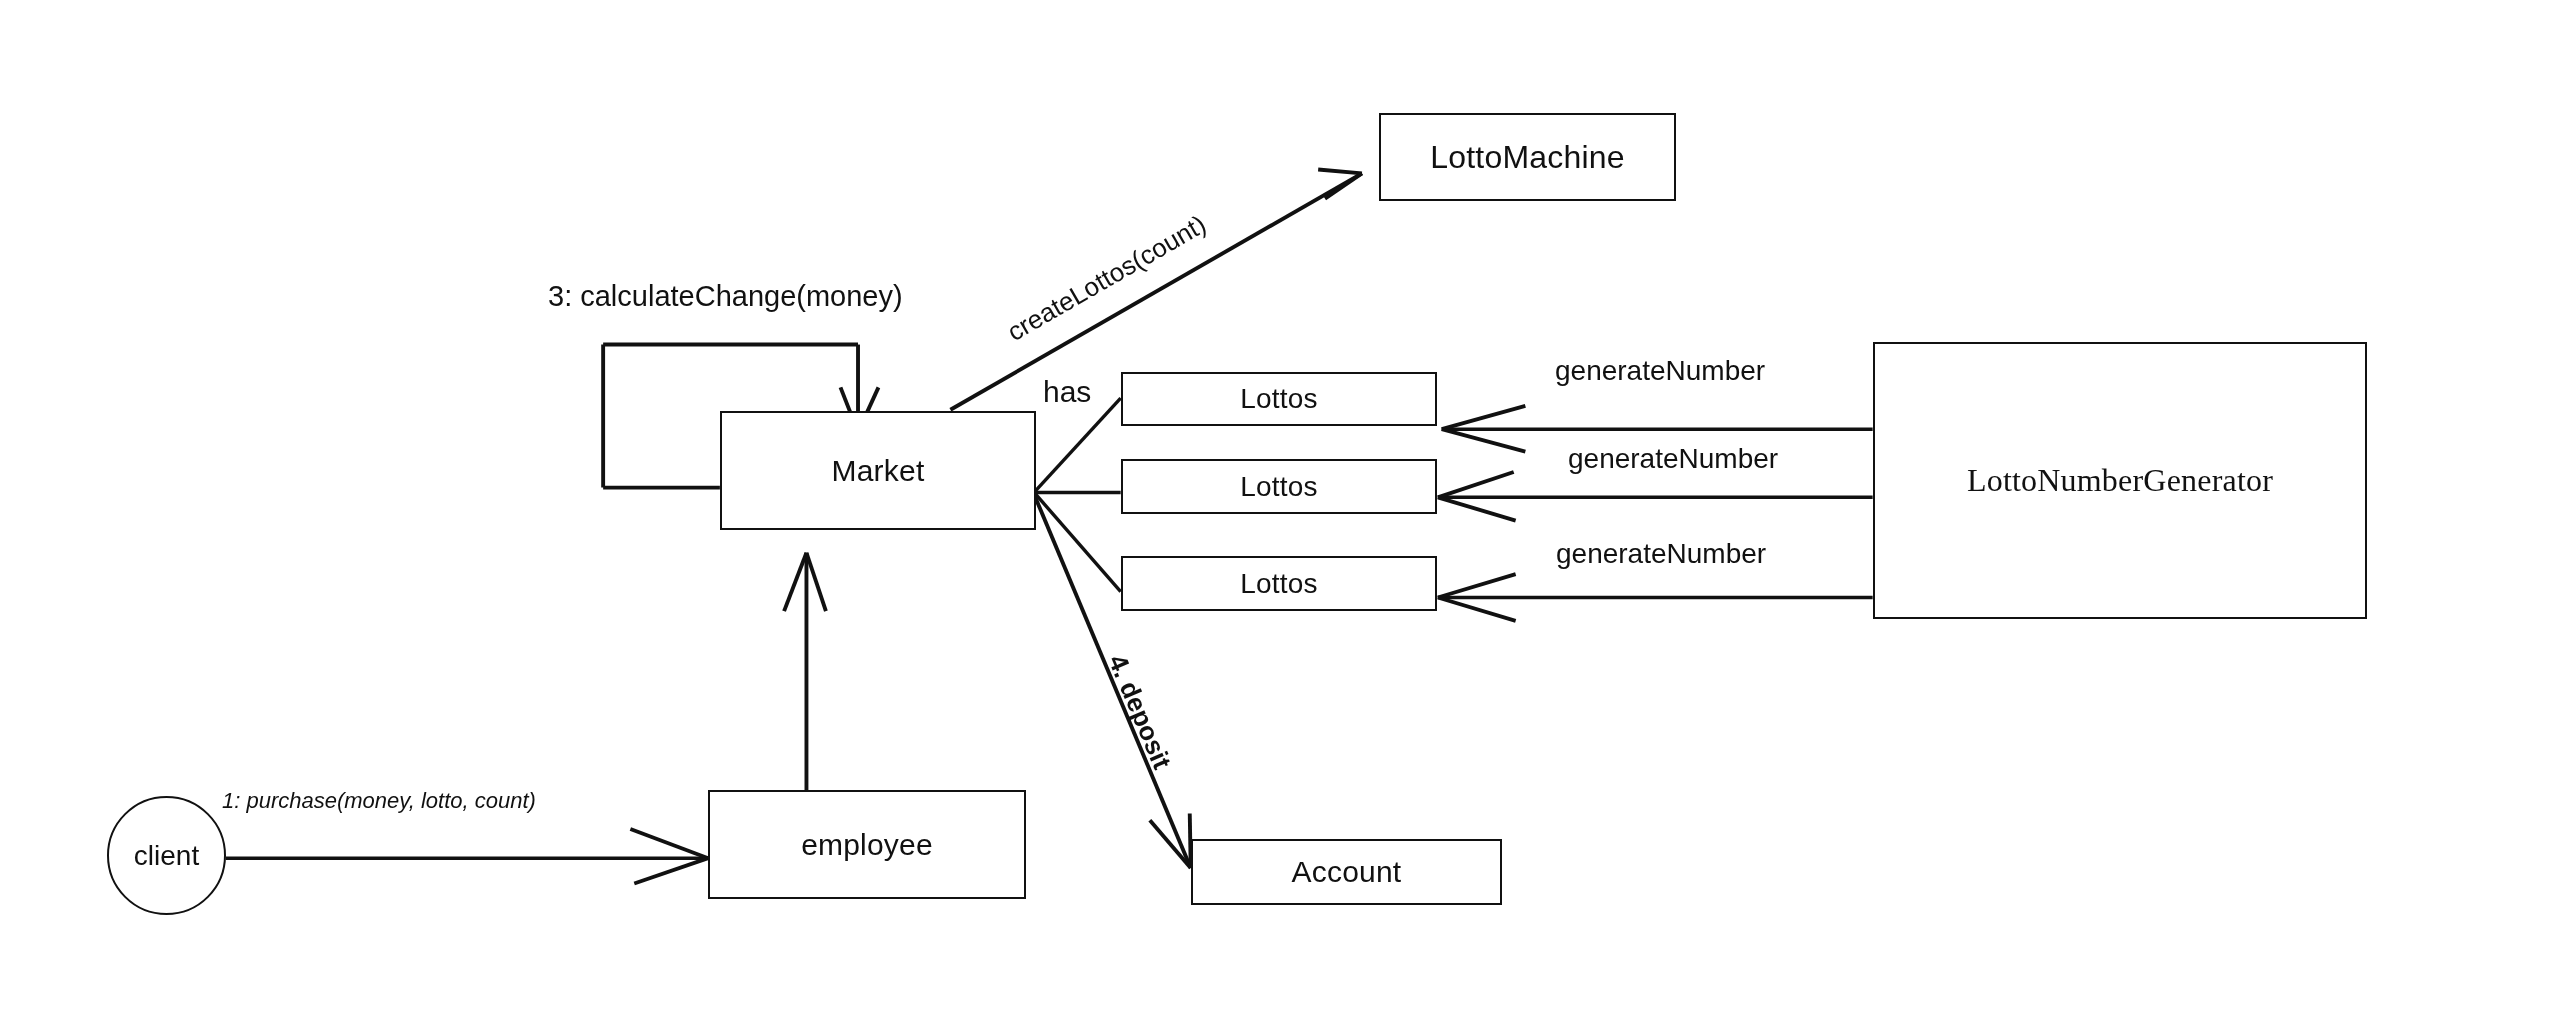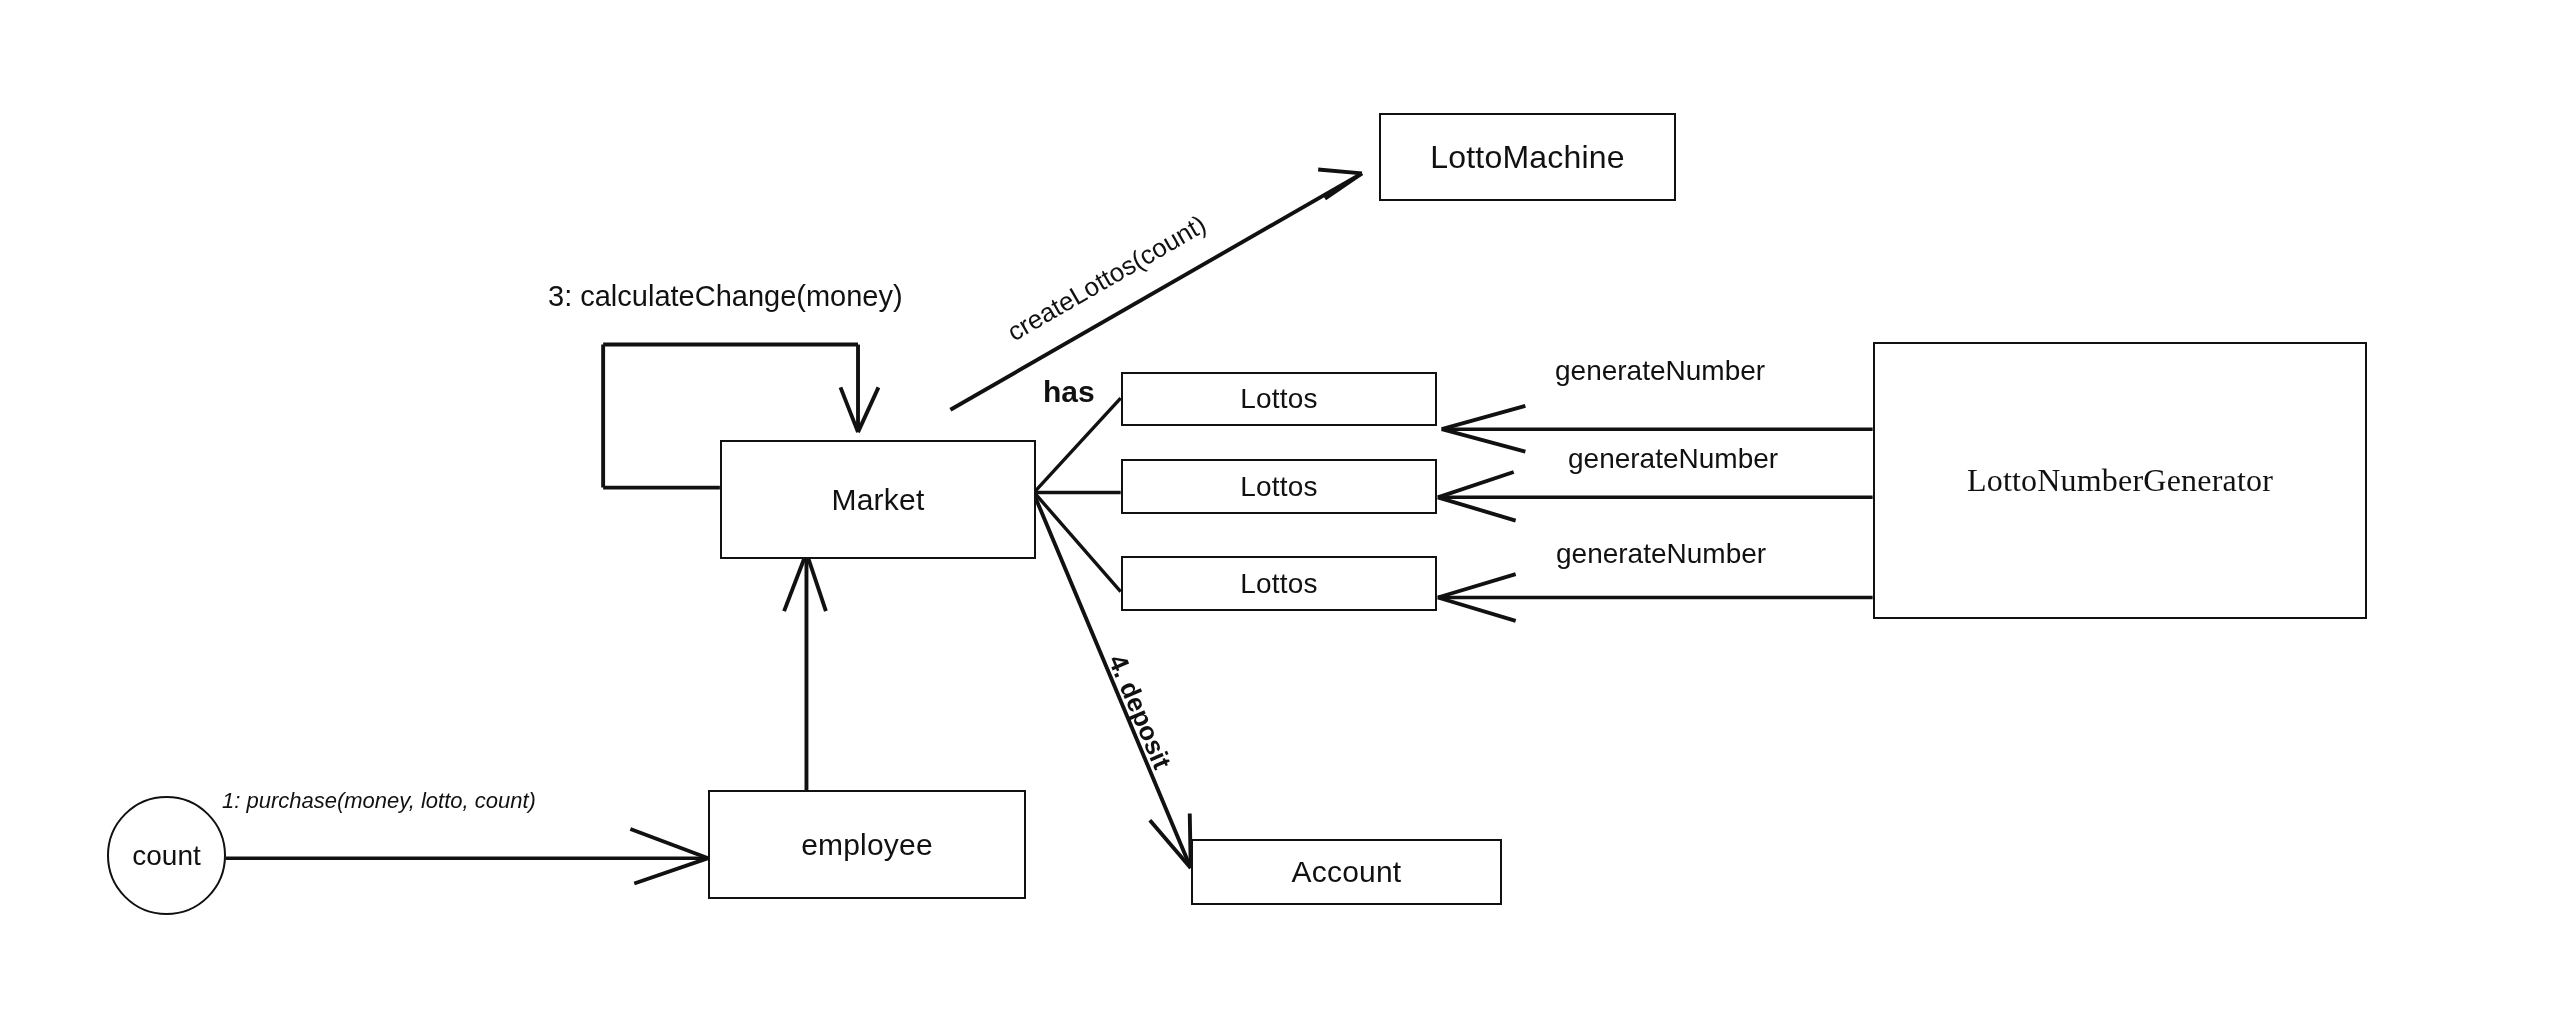--- a/index.html
+++ b/index.html
@@ -136,61 +136,61 @@
       <line x1="232" y1="882" x2="728" y2="882" stroke="#111111" stroke-width="3.5"></line>
       <line x1="728" y1="882" x2="648" y2="852" stroke="#111111" stroke-width="4"></line>
       <line x1="728" y1="882" x2="652" y2="908" stroke="#111111" stroke-width="4"></line>
     </g>
   </svg>
 
   <div class="node" style="left:1379px; top:113px; width:297px; height:88px; font-size:32px;">
     <span class="node-label">LottoMachine</span>
   </div>
 
-  <div class="node" style="left:720px; top:440px; width:316px; height:119px; font-size:30px;">
+  <div class="node" style="left:720px; top:411px; width:316px; height:119px; font-size:30px;">
     <span class="node-label">Market</span>
   </div>
 
   <div class="node" style="left:1121px; top:372px; width:316px; height:54px; font-size:28px;">
     <span class="node-label">Lottos</span>
   </div>
 
   <div class="node" style="left:1121px; top:459px; width:316px; height:55px; font-size:28px;">
     <span class="node-label">Lottos</span>
   </div>
 
   <div class="node" style="left:1121px; top:556px; width:316px; height:55px; font-size:28px;">
     <span class="node-label">Lottos</span>
   </div>
 
   <div class="node" style="left:1873px; top:342px; width:494px; height:277px; font-size:32px;font-family:Liberation Serif, serif;">
     <span class="node-label">LottoNumberGenerator</span>
   </div>
 
   <div class="actor-ellipse" style="left:107px; top:796px; width:119px; height:119px; font-size:28px;">
-    <span class="node-label">count</span>
+    <span class="node-label">client</span>
   </div>
 
   <div class="node" style="left:1191px; top:839px; width:311px; height:66px; font-size:30px;">
     <span class="node-label">Account</span>
   </div>
 
   <div class="node" style="left:708px; top:790px; width:318px; height:109px; font-size:30px;">
     <span class="node-label">employee</span>
   </div>
 
   <div class="edge-label rot" style="left:1002px; top:321px; font-size:26px; transform: rotate(-30deg);">
     <span>createLottos(count)</span>
   </div>
 
   <div class="edge-label" style="left:548px; top:280px; font-size:29px;">
     <span>3: calculateChange(money)</span>
   </div>
 
-  <div class="edge-label" style="left:1043px; top:375px; font-size:30px; font-weight:bold;">
+  <div class="edge-label" style="left:1043px; top:375px; font-size:30px; font-weight:normal;">
     <span>has</span>
   </div>
 
   <div class="edge-label" style="left:1555px; top:355px; font-size:28px;">
     <span>generateNumber</span>
   </div>
 
   <div class="edge-label" style="left:1568px; top:443px; font-size:28px;">
     <span>generateNumber</span>
   </div>

